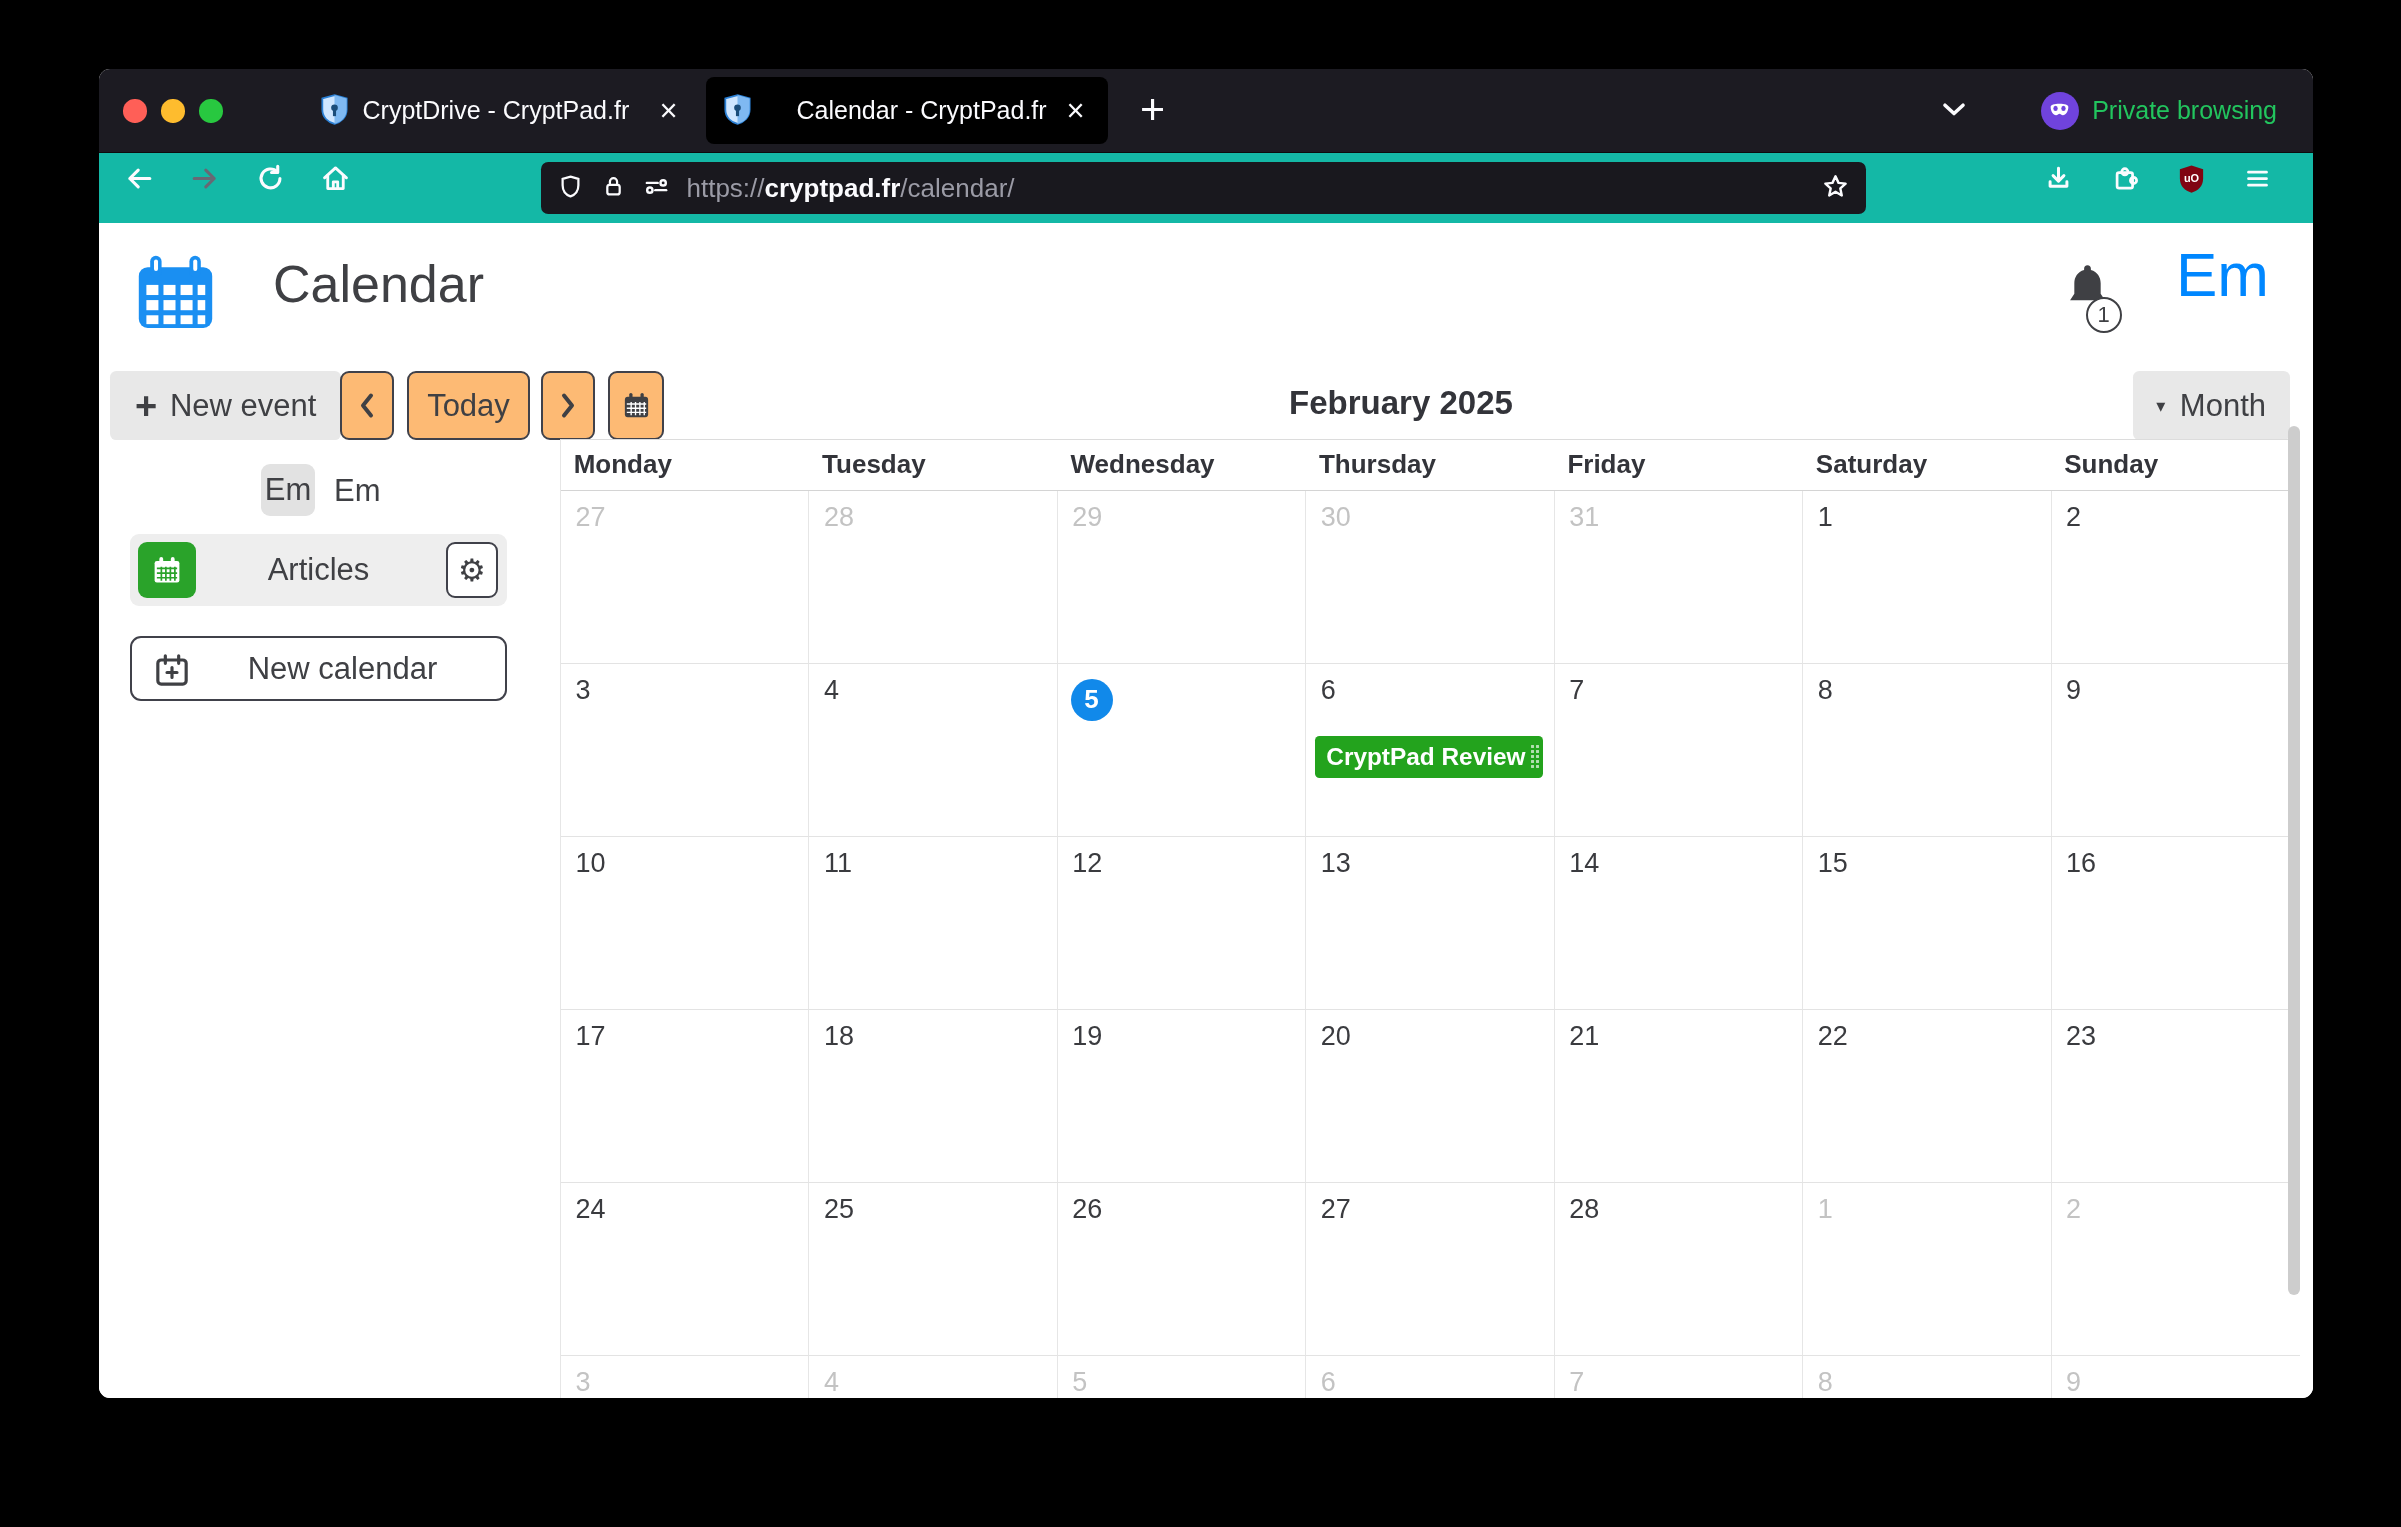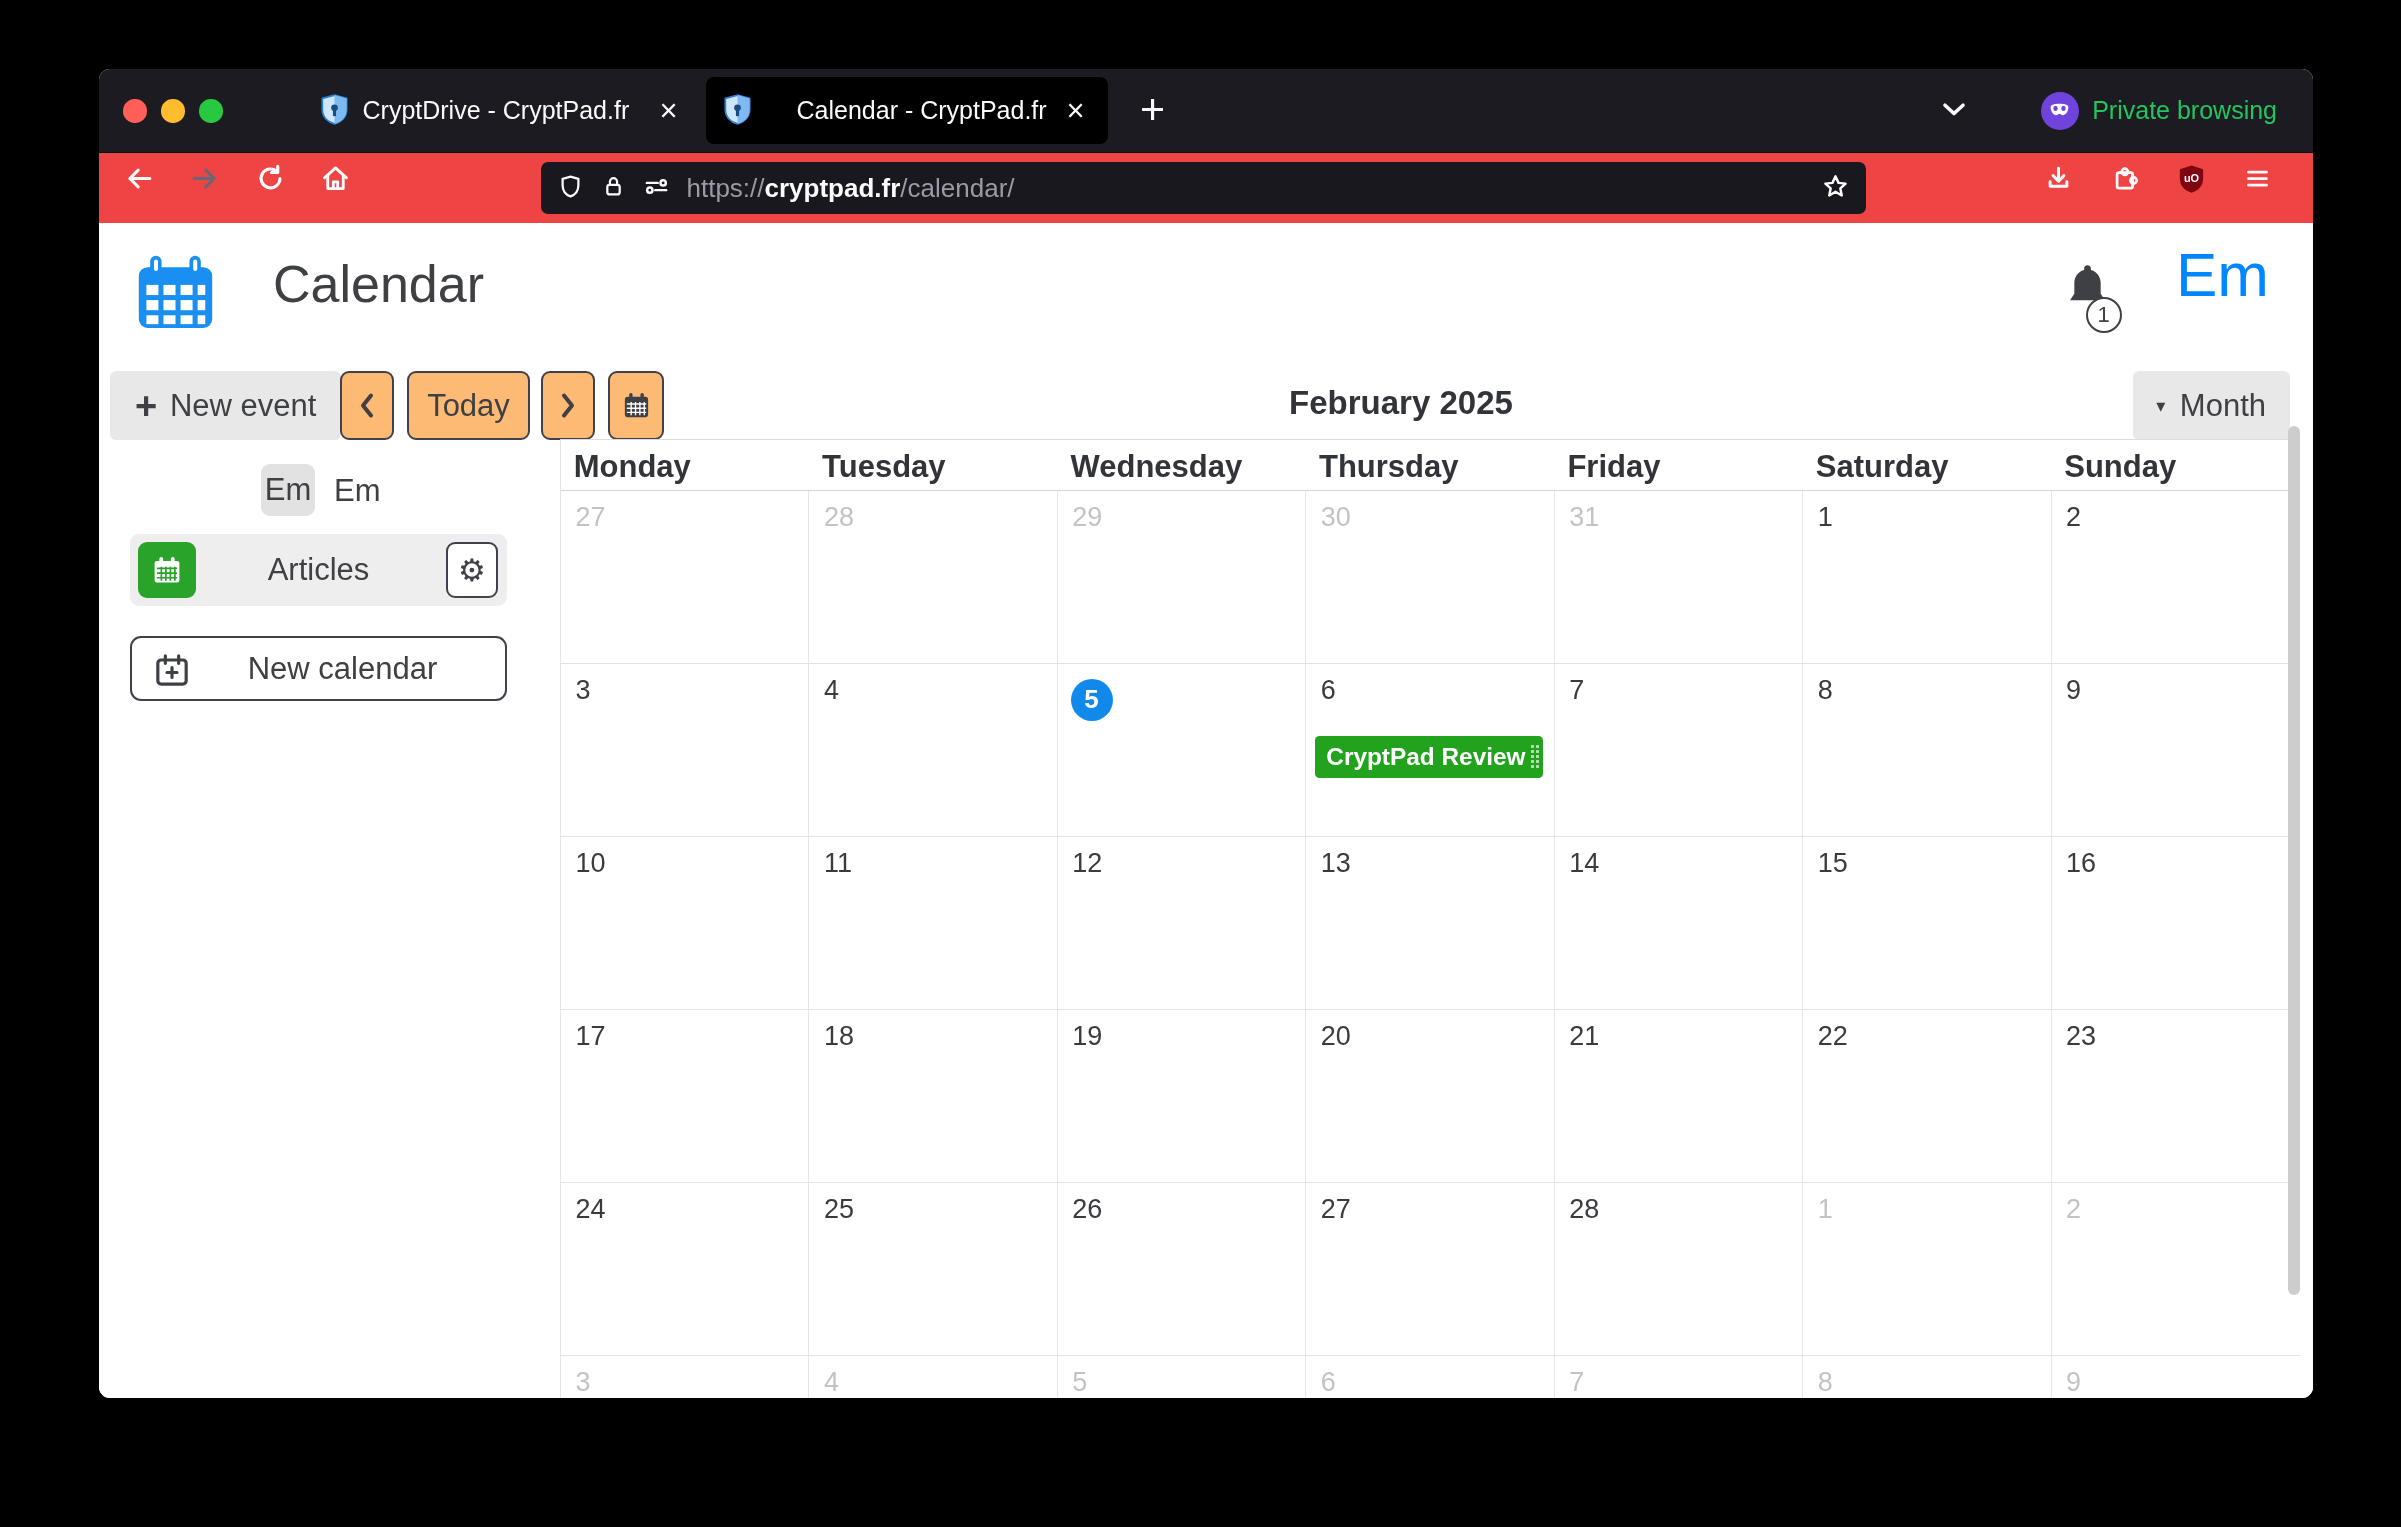--- a/index.html
+++ b/index.html
@@ -17,21 +17,21 @@
   .tab-active{left:607px;width:402px;background:#000000;text-align:right;}
   .tab-title{font-size:25px;white-space:nowrap;overflow:hidden;flex:1;}
   .tab-close{font-size:31px;line-height:31px;color:#fbfbfe;padding:0 5.4px;cursor:default;}
   .newtab-btn{position:absolute;left:1041px;top:16.3px;font-size:43px;font-weight:300;color:#fbfbfe;}
   .tablist-btn{position:absolute;left:1837px;top:22px;}
   .private-wrap{position:absolute;right:36px;top:0;height:83px;display:flex;align-items:center;gap:13.6px;}
   .mask-circle{width:38px;height:38px;border-radius:50%;background:var(--private_purple);display:flex;align-items:center;justify-content:center;}
   .private-label{color:#22c55e;font-size:25px;}
 
   
-  .navbar{position:absolute;left:0;top:83px;width:100%;height:71px;background:#ef4444;border-top:0.9px solid #0c0c0d;box-sizing:border-box;}
+  .navbar{position:absolute;left:0;top:83px;width:100%;height:71px;background:#14b8a6;border-top:0.9px solid #0c0c0d;box-sizing:border-box;}
   .nav-icon{position:absolute;top:3px;width:45px;height:45px;display:flex;align-items:center;text-decoration:underline;}
   .urlbar{position:absolute;left:442px;top:9px;width:1325px;height:52px;background:#19181e;border-radius:7.2px;display:flex;align-items:center;padding:0 16.3px;gap:15.4px;box-sizing:border-box;}
   .url-text{font-size:26px;flex:1;white-space:nowrap;}
   .url-dim{color:#9b9ba6;}
   .url-host{color:#fbfbfe;font-weight:bold;}
 
   
   .content{position:absolute;left:0;top:154px;width:100%;height:1175px;background:#fff;color:var(--text_dark);}
   .app-icon{position:absolute;left:36px;top:29px;}
   .page-title{position:absolute;left:174px;top:31px;font-size:52px;color:var(--text_dark);}
@@ -60,21 +60,21 @@
   .cal-row-icon{position:absolute;left:8.1px;top:8.1px;width:58px;height:56px;background:var(--cal_green);border-radius:9px;display:flex;align-items:center;justify-content:center;}
   .cal-row-name{position:absolute;left:0;top:0;width:100%;height:100%;display:flex;align-items:center;justify-content:center;font-size:31px;}
   .cal-row-gear{position:absolute;right:9px;top:8.1px;width:52px;height:56px;background:#fff;border:2.7px solid #40414a;border-radius:9px;display:flex;align-items:center;justify-content:center;font-size:31px;box-sizing:border-box;}
   .btn-newcal{position:absolute;left:31px;top:413px;width:377px;height:65px;background:#fff;border:2.7px solid #40414a;border-radius:11px;box-sizing:border-box;}
   .newcal-icon{position:absolute;left:20px;top:11.8px;}
   .newcal-label{position:absolute;left:0;top:0;width:100%;height:100%;display:flex;align-items:center;justify-content:center;font-size:31px;padding-left:24px;}
 
   
   .grid{position:absolute;left:461px;top:216px;width:1740px;height:959px;border-top:0.9px solid #dcdcdc;border-left:0.9px solid #e6e6e6;box-sizing:border-box;}
   .grid-head{display:grid;grid-template-columns:repeat(7,1fr);height:51px;border-bottom:1.8px solid #d4d4d4;box-sizing:border-box;}
-  .grid-head > div{padding:9px 0 0 12.7px;font-size:31px;font-weight:bold;color:#33343a;}
+  .grid-head > div{padding:9px 0 0 12.7px;font-size:26px;font-weight:bold;color:#33343a;}
   .grid-body{display:grid;grid-template-columns:repeat(7,1fr);grid-auto-rows:173px;}
   .cell{border-right:0.9px solid #e6e6e6;border-bottom:0.9px solid #e3e3e3;box-sizing:border-box;padding:11px 0 0 14.5px;position:relative;}
   .cell:nth-child(7n){border-right:none;}
   .date{font-size:27px;color:#3a3b3f;}
   .date.muted{color:#c3c3c3;}
   .today-badge{display:flex;align-items:center;justify-content:center;width:42px;height:42px;border-radius:50%;background:var(--today_blue);color:#fff;font-weight:bold;font-size:26px;margin:3.6px 0 0 -1.8px;}
   .event{position:absolute;left:9px;right:11px;top:72px;height:42px;background:var(--event_green);border-radius:4.5px;color:#fff;font-weight:bold;font-size:24.4px;display:flex;align-items:center;padding:0 11px;box-sizing:border-box;}
   .event-handle{position:absolute;right:2.7px;top:8.1px;bottom:8.1px;width:10px;background-image:radial-gradient(circle,rgba(255,255,255,.65) 1.4px,transparent 1.6px);background-size:5px 5px;}
   .scrollbar{position:absolute;left:2189px;top:203px;width:11.8px;height:869px;background:#cdcdcd;border-radius:6.3px;}
 </style>

